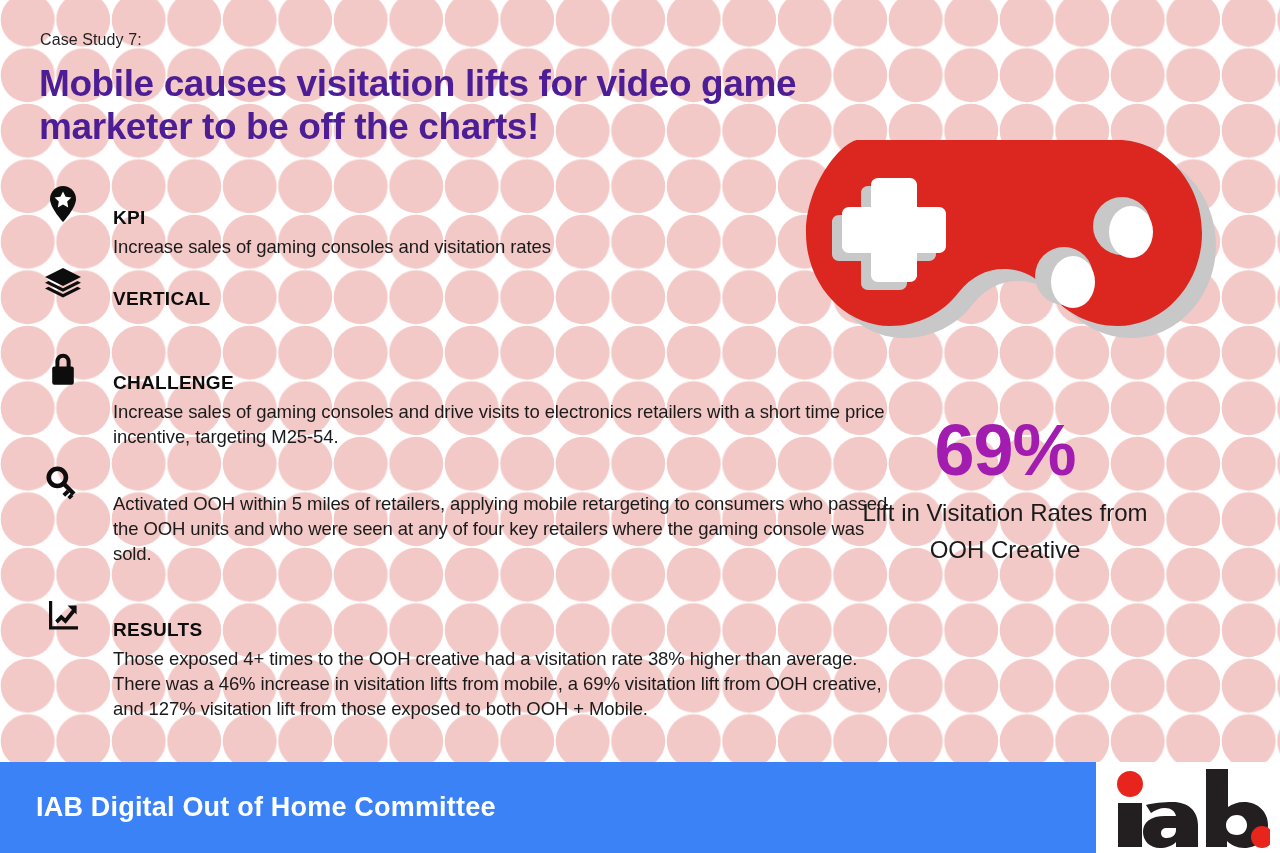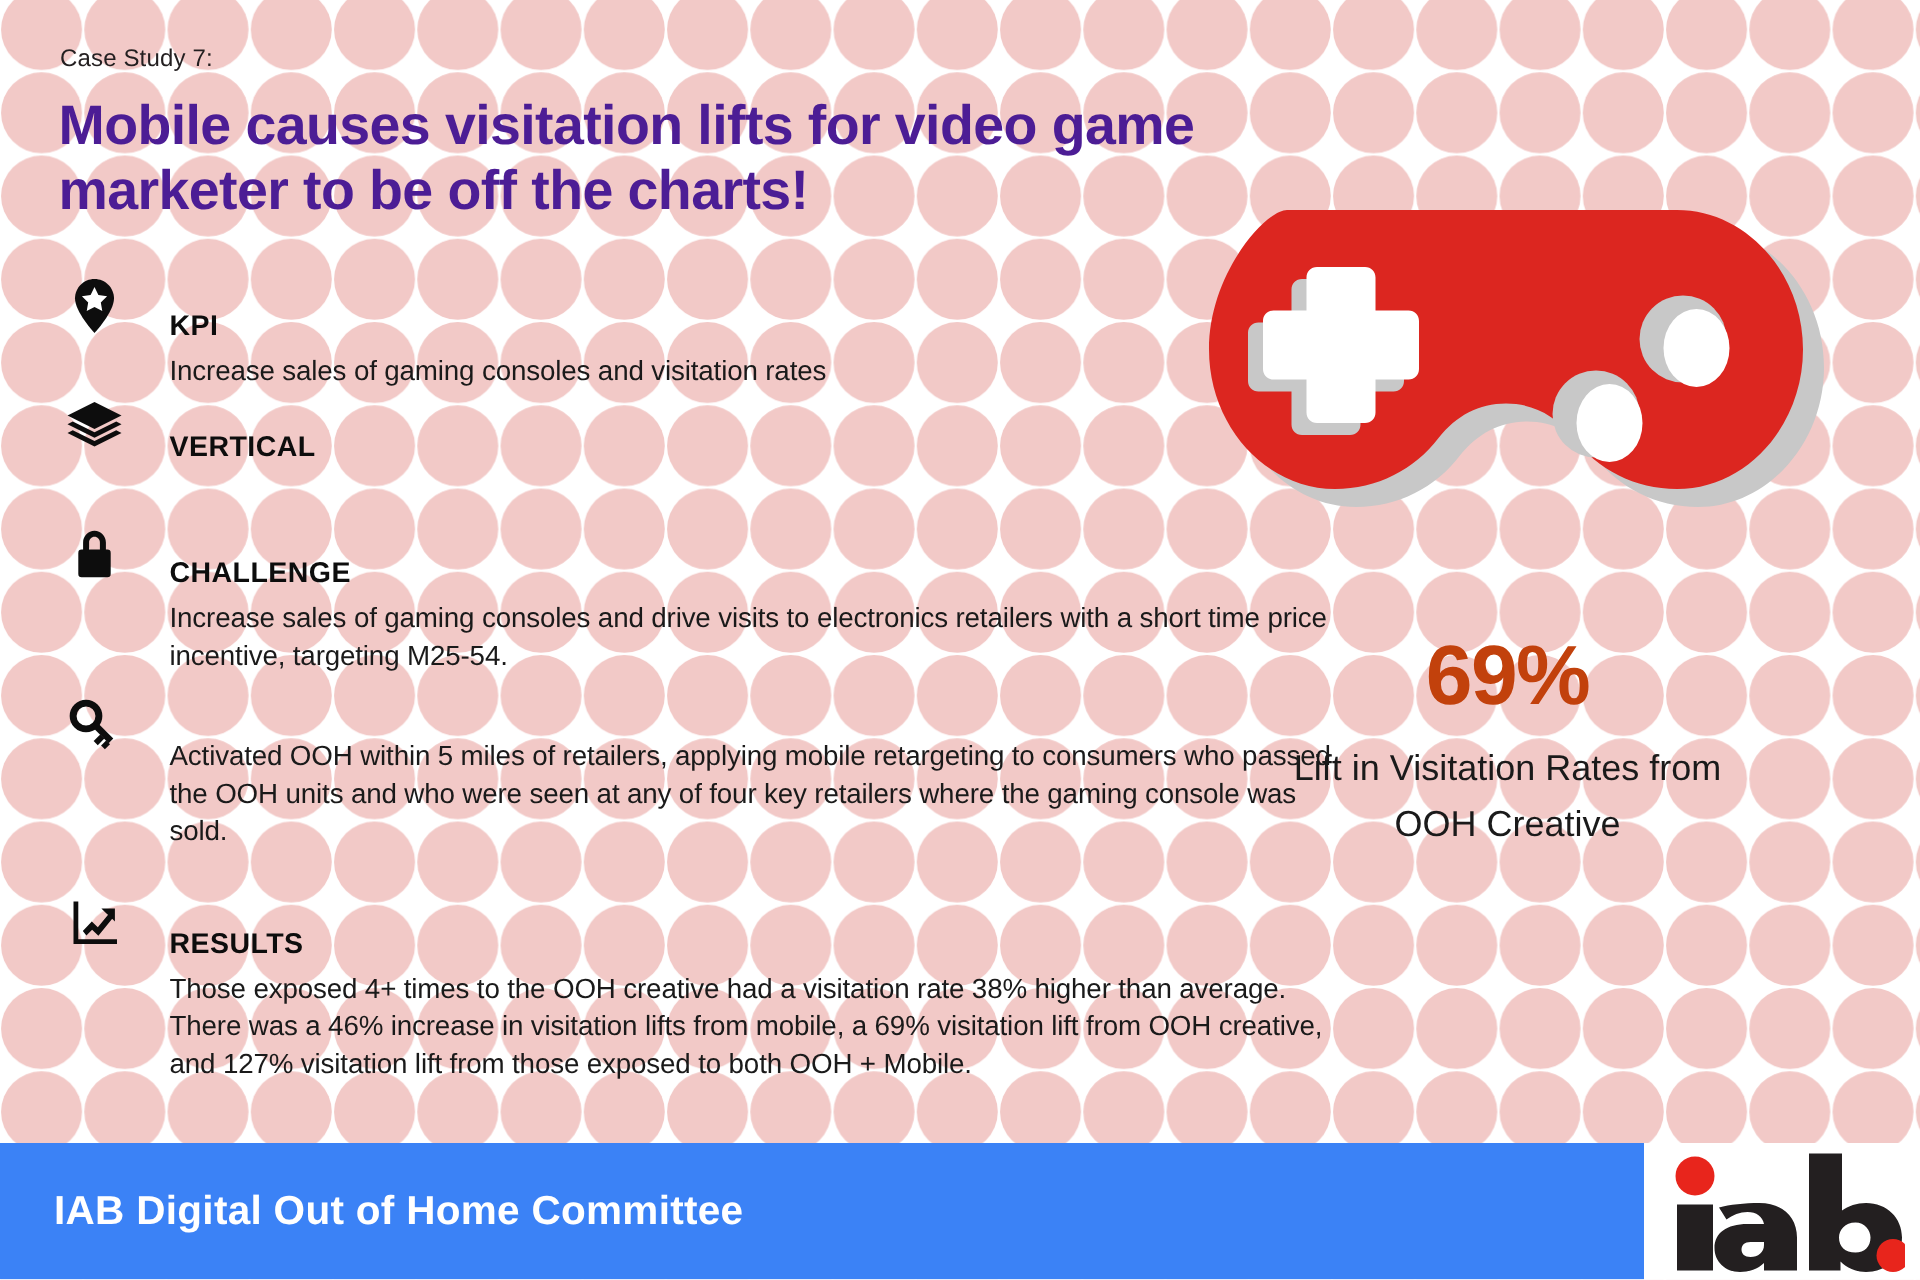--- a/index.html
+++ b/index.html
@@ -117,23 +117,23 @@
     height: 270px;
   }
   #stat-block {
     position: absolute;
     left: 0;
     top: 282px;
     width: 490px;
     text-align: center;
   }
   #stat-number {
-    font-size: 56px;
+    font-size: 72px;
     font-weight: 700;
-    color: #c2410c;
+    color: #a21caf;
     line-height: 76px;
     letter-spacing: -1px;
   }
   #stat-caption {
     margin-top: 6px;
     font-size: 24px;
     line-height: 37px;
     font-weight: 400;
     color: #1a1a1a;
   }

